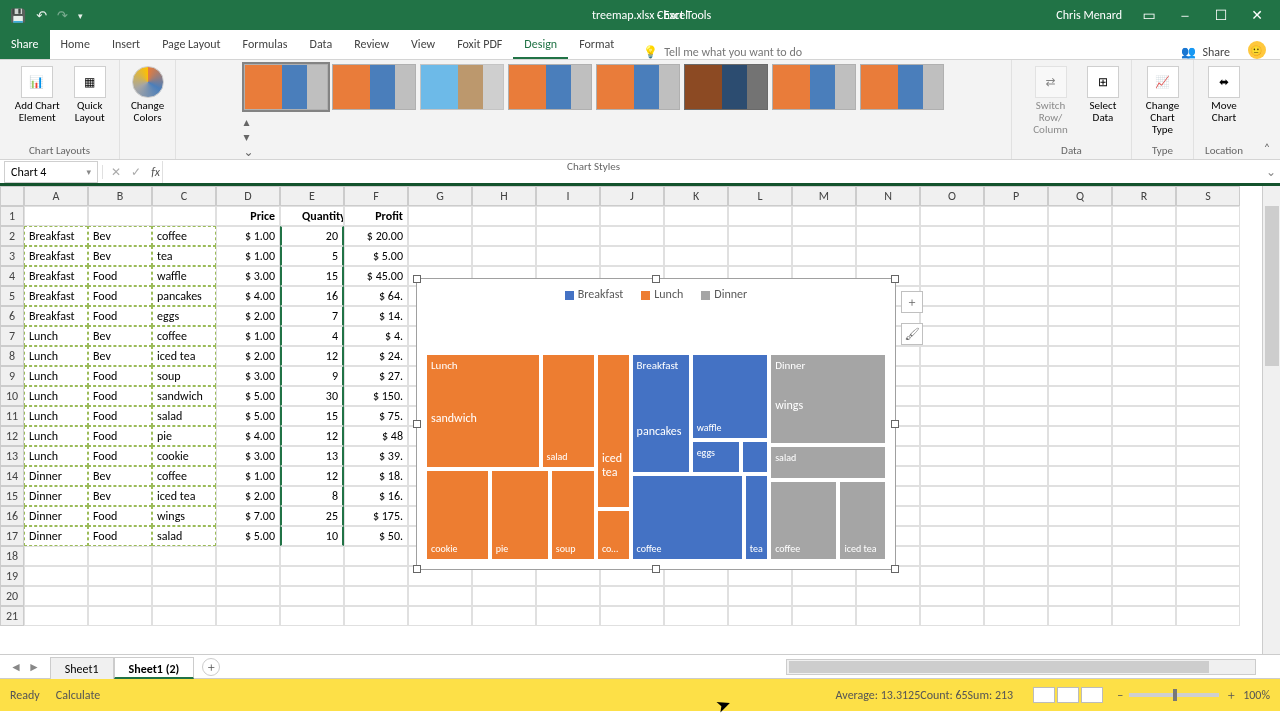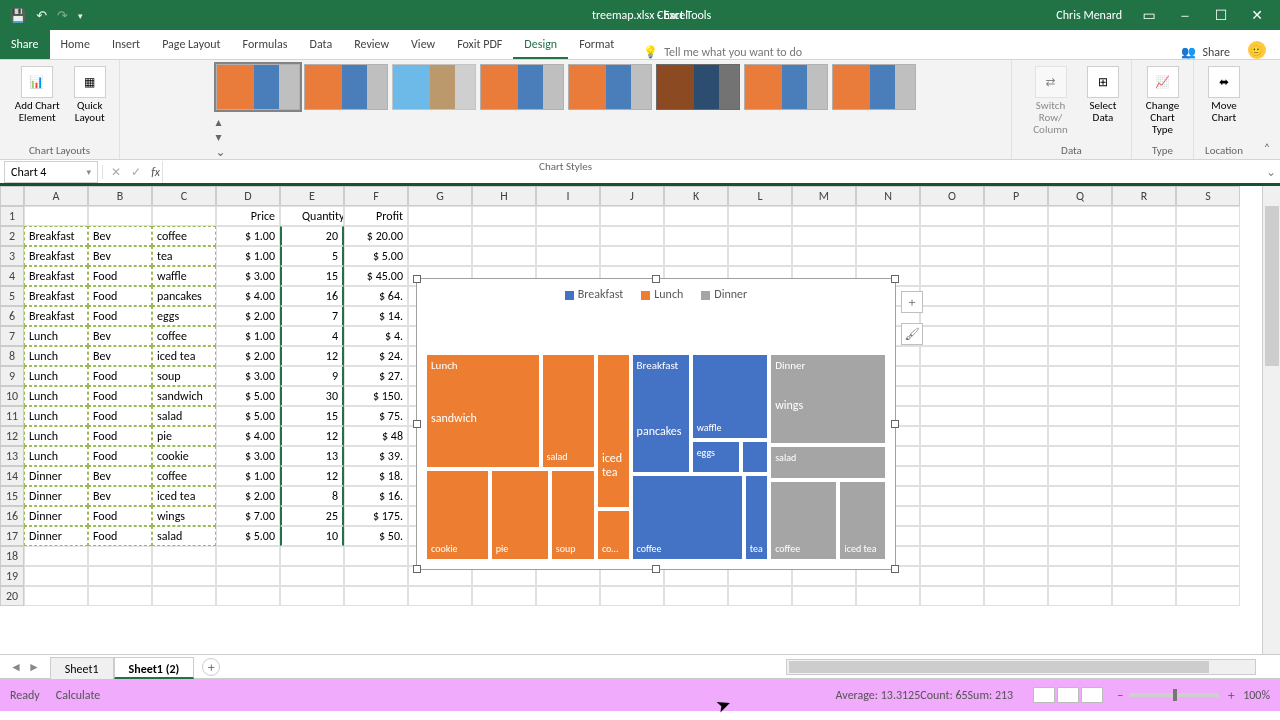--- a/index.html
+++ b/index.html
@@ -50,21 +50,21 @@
 
 
 .grid-wrap { position:relative; height:468px; }
 .colhead-row { display:flex; height:20px; }
 .corner { width:24px; border:1px solid #ccc; background:#f0f0f0; }
 .colhead { flex:0 0 64px; border:1px solid #ccc; background:#f0f0f0; text-align:center; line-height:18px; color:#444; }
 .rows { }
 .row { display:flex; height:20px; }
 .rowhead { width:24px; border:1px solid #ccc; background:#f0f0f0; text-align:center; line-height:18px; color:#444; }
 .cell { flex:0 0 64px; border:1px solid #e0e0e0; padding:0 4px; line-height:18px; white-space:nowrap; overflow:hidden; }
-.cell.b { font-weight:400;padding-left:21px; }
+.cell.b { font-weight:700;padding-left:21px; }
 .cell.r { text-align:right; }
 .cell.dash { border:1px dashed #9bbb59; }
 
 .scroll-v { position:absolute; right:0; top:0; width:18px; height:100%; background:#f0f0f0; border-left:1px solid #ccc;}
 .scroll-v .thumb { width:14px; height:160px; background:#cdcdcd; margin:20px auto 0;}
 
 
 .chart { position:absolute; left:416px; top:92px; width:480px; height:292px; background:#fff; border:1px solid #a0a0a0; }
 .chart-handle { width:8px; height:8px; background:#fff; border:1px solid #666; position:absolute; }
 .chart-title { text-align:center; font-size:17px; color:#595959; padding-top:8px; }
@@ -83,21 +83,21 @@
 
 
 .sheetbar { height:24px; border-top:1px solid #ccc; display:flex; align-items:center; position:relative;}
 .sheetnav { display:flex; gap:6px; padding:0 10px; color:#888;}
 .sheettab { padding:0 14px; height:22px; line-height:22px; border:1px solid #ccc; border-bottom:none; background:#f0f0f0; margin-top:2px;}
 .sheettab.active { background:#fff; border-bottom:2px solid #217346; font-weight:600;}
 .addsheet { width:18px; height:18px; border:1px solid #ccc; border-radius:50%; text-align:center; line-height:16px; margin-left:8px; color:#555;}
 .hscroll { position:absolute; right:24px; width:470px; height:16px; background:#f0f0f0; border:1px solid #ccc;}
 .hscroll .th { position:absolute; left:2px; width:420px; height:12px; top:1px; background:#cdcdcd;}
 
-.status { height:22px; background:#f0abfc; border-top:1px solid #ccc; display:flex; align-items:center; padding:16px 10px; font-size:11px; color:#555; }
+.status { height:22px; background:#fde047; border-top:1px solid #ccc; display:flex; align-items:center; padding:16px 10px; font-size:11px; color:#555; }
 .status .mid { margin-left:auto; display:flex; }
 .status .views { margin-left:20px; display:flex; gap:2px;}
 .status .vbtn { width:22px; height:16px; border:1px solid #bcbcbc; background:#fff;}
 .status .zoom { margin-left:14px; display:flex; align-items:center; gap:6px;}
 .status .track { width:90px; height:4px; background:#cfcfcf; position:relative;}
 .status .knob { position:absolute; left:44px; top:-4px; width:4px; height:12px; background:#777;}
 </style>
 </head>
 <body>
 
@@ -148,20 +148,27 @@
       <div class="ribbon-btn">
           <div class="icon">📊</div>
           <div class="txt">Add Chart Element</div>
         </div>
       <div class="ribbon-btn">
           <div class="icon">▦</div>
           <div class="txt">Quick Layout</div>
         </div>
     </div>
     <div class="label">Chart Layouts</div>
+  </div>
+  <div class="ribbon-group" style="width:56px;">
+    <div class="ribbon-btn">
+        <div class="icon" style="background:conic-gradient(#e97c3a,#4a7ebb,#a5a5a5,#ffc000);border-radius:50%;"></div>
+        <div class="txt">Change Colors</div>
+      </div>
+    <div class="label">&nbsp;</div>
   </div>
   <div class="ribbon-group" style="flex:1;">
     <div class="style-strip">
       <div class="style-thumb sel"></div>
       <div class="style-thumb"></div>
       <div class="style-thumb" style="filter:hue-rotate(180deg) opacity(.7)"></div>
       <div class="style-thumb"></div>
       <div class="style-thumb"></div>
       <div class="style-thumb dark"></div>
       <div class="style-thumb"></div>
@@ -677,20 +684,42 @@
         <div class="cell"></div>
         <div class="cell"></div>
         <div class="cell"></div>
         <div class="cell"></div>
         <div class="cell"></div>
         <div class="cell"></div>
         <div class="cell"></div>
         <div class="cell"></div>
         <div class="cell"></div>
       </div>
+      <div class="row">
+        <div class="rowhead">21</div>
+        <div class="cell"></div>
+        <div class="cell"></div>
+        <div class="cell"></div>
+        <div class="cell"></div>
+        <div class="cell"></div>
+        <div class="cell"></div>
+        <div class="cell"></div>
+        <div class="cell"></div>
+        <div class="cell"></div>
+        <div class="cell"></div>
+        <div class="cell"></div>
+        <div class="cell"></div>
+        <div class="cell"></div>
+        <div class="cell"></div>
+        <div class="cell"></div>
+        <div class="cell"></div>
+        <div class="cell"></div>
+        <div class="cell"></div>
+        <div class="cell"></div>
+      </div>
     </div>
   <div class="scroll-v">
       <div class="thumb"></div>
     </div>
 
   <div class="chart">
     <div class="chart-handle" style="left:-4px;top:-4px;"></div>
     <div class="chart-handle" style="right:-4px;top:-4px;"></div>
     <div class="chart-handle" style="left:-4px;bottom:-4px;"></div>
     <div class="chart-handle" style="right:-4px;bottom:-4px;"></div>

